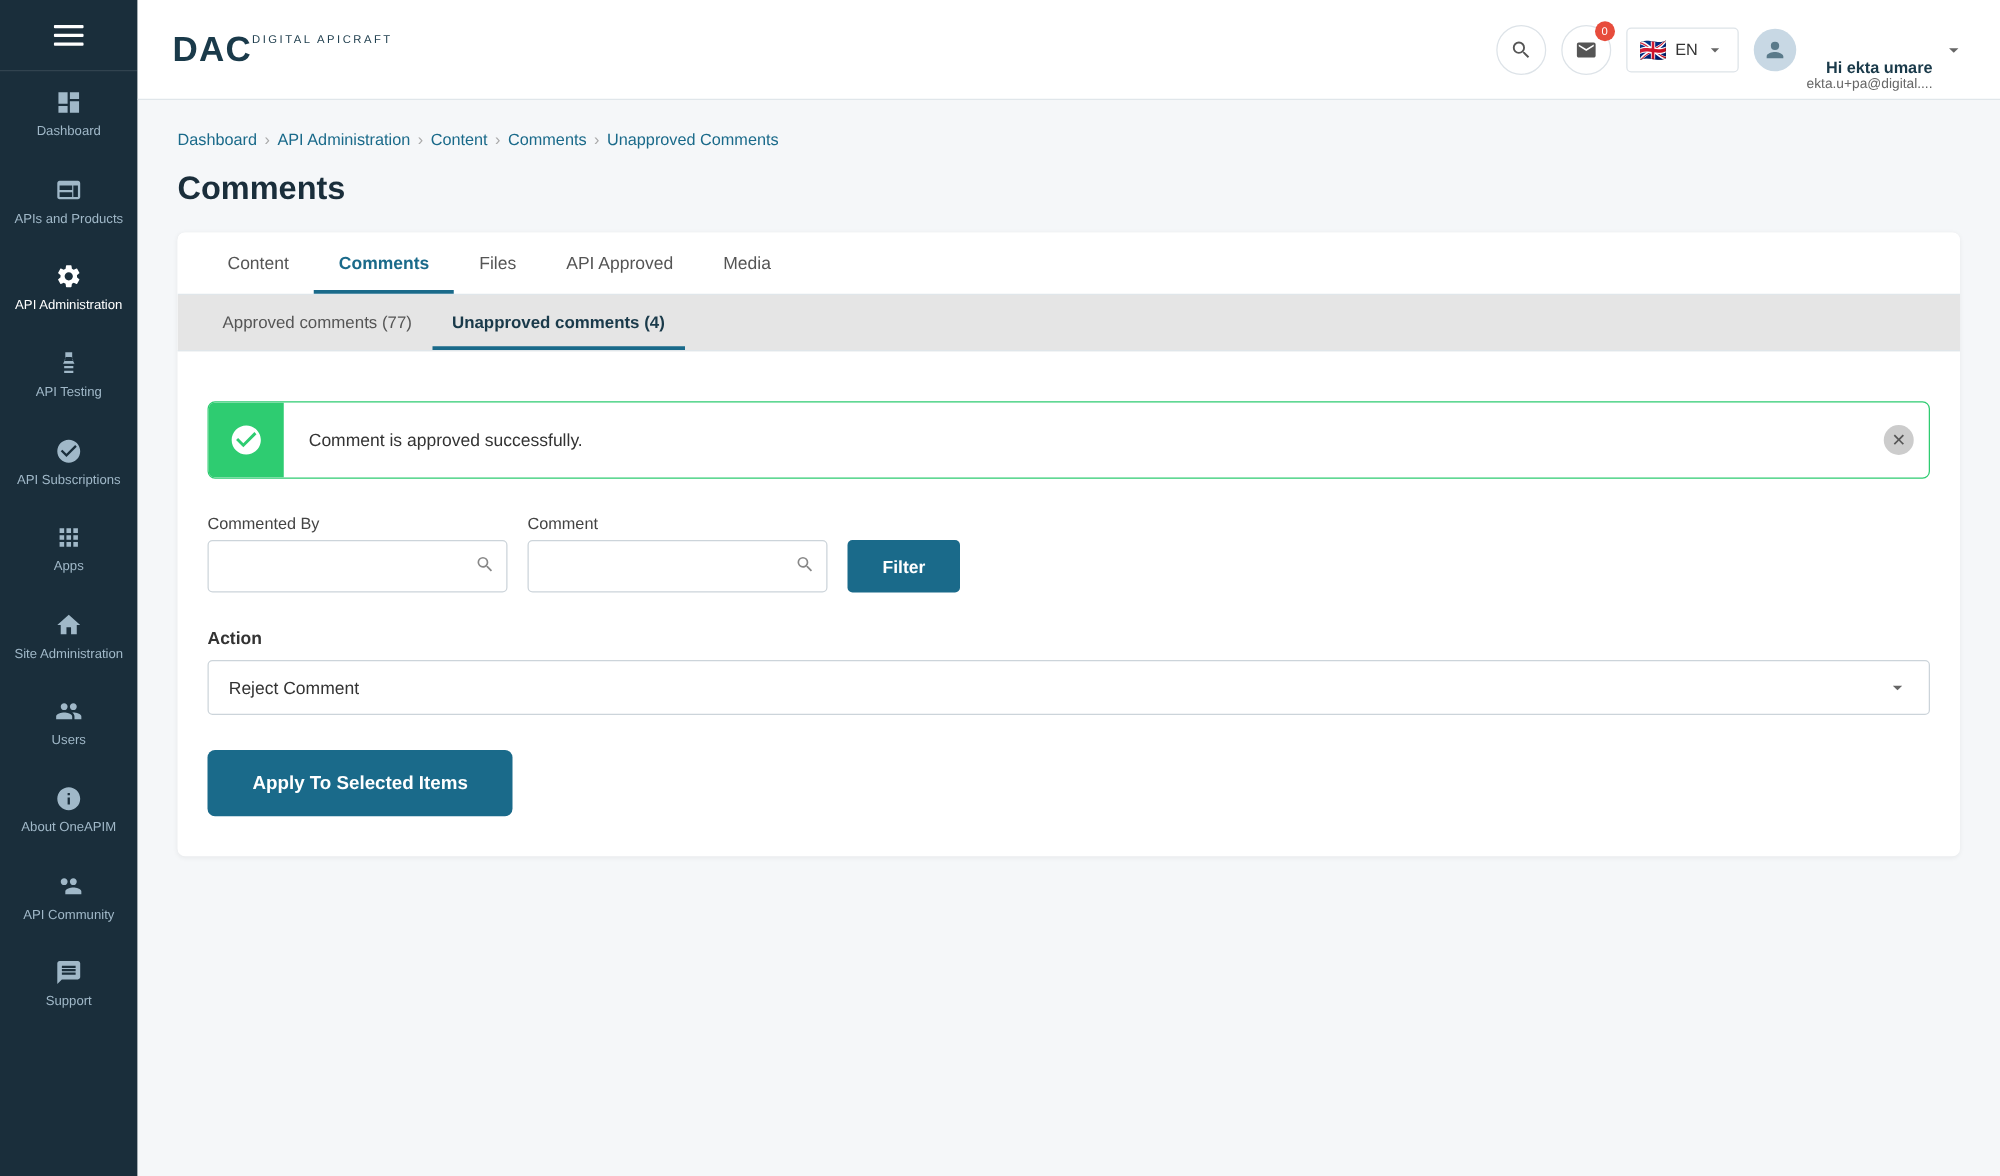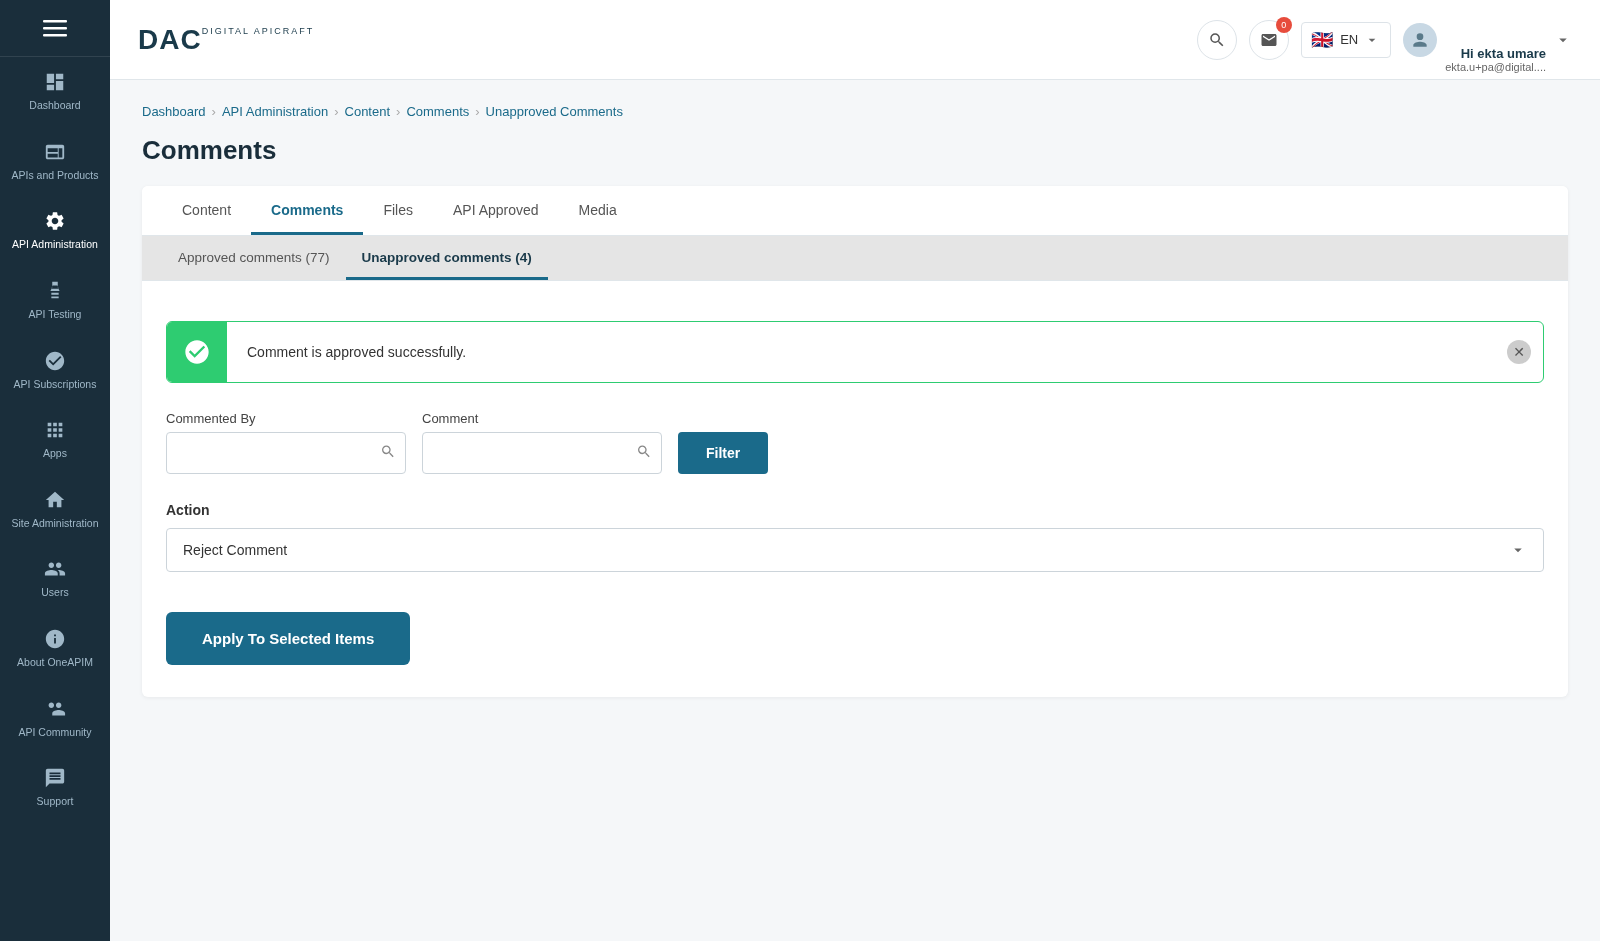--- a/index.html
+++ b/index.html
@@ -272,21 +272,21 @@
     .action-label {
       font-size: 14px; font-weight: 600; color: #333; margin-bottom: 10px;
     }
     .action-dropdown {
       display: flex; align-items: center; justify-content: space-between;
       border: 1px solid #ccd4da;
       border-radius: 4px;
       padding: 12px 16px;
       cursor: pointer;
       background: #fff;
-      margin-bottom: 40px;
+      margin-bottom: 28px;
     }
     .action-dropdown-label { font-size: 14px; color: #333; }
     .action-dropdown svg { width: 18px; height: 18px; fill: #666; }
 
     
     .apply-btn {
       background: #1a6a8a;
       color: #fff;
       border: none;
       border-radius: 6px;

